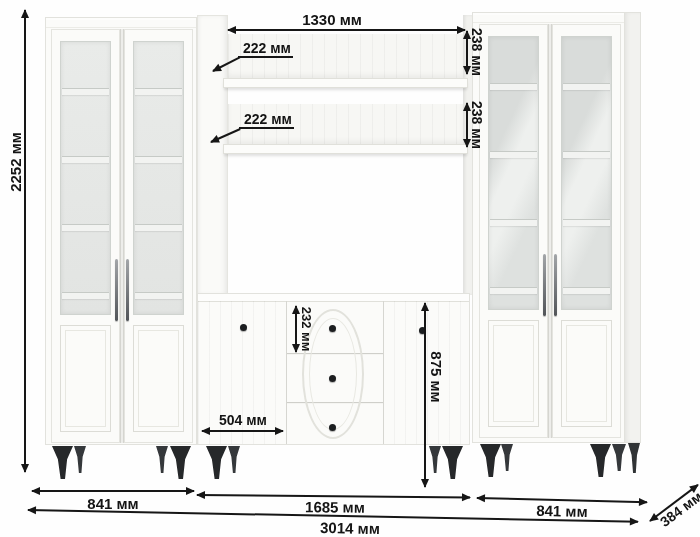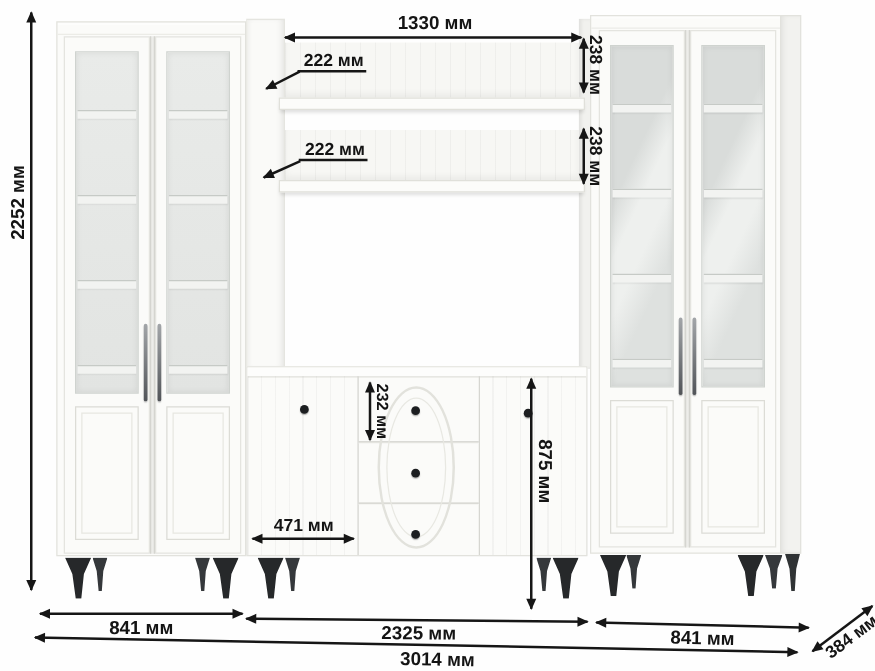--- a/index.html
+++ b/index.html
@@ -109,21 +109,21 @@
   .h > .a-l { left:-1px; top:50%; transform:translateY(-50%); border-width:4px 9px 4px 0; border-right-color:#161616; }
   .h > .a-r { right:-1px; top:50%; transform:translateY(-50%); border-width:4px 0 4px 9px; border-left-color:#161616; }
   .v > .a-u { top:-1px; left:50%; transform:translateX(-50%); border-width:0 4px 9px 4px; border-bottom-color:#161616; }
   .v > .a-d { bottom:-1px; left:50%; transform:translateX(-50%); border-width:9px 4px 0 4px; border-top-color:#161616; }
   .dim-label { position:absolute; font-weight:700; font-size:14px; color:#141414; white-space:nowrap;
                transform:translate(-50%,-50%) rotate(var(--r,0deg)); }
 
   #dim-2252-line { left:24px; top:10px; height:462px; }
   #lbl-2252 { left:15px; top:162px; --r:-90deg; font-size:15px; }
   #dim-1330-line { left:228px; top:29px; width:237px; }
-  #lbl-1330 { left:348px; top:19px; font-size:15px; }
+  #lbl-1330 { left:332px; top:19px; font-size:15px; }
   #dim-222a-underline { left:238px; top:56px; width:55px; }
   #dim-222a-diag { left:213px; top:70px; width:30px; transform:rotate(-27deg); transform-origin:0 50%; }
   #lbl-222a { left:267px; top:48px; }
   #dim-222b-underline { left:239px; top:127px; width:55px; }
   #dim-222b-diag { left:211px; top:141px; width:32px; transform:rotate(-24deg); transform-origin:0 50%; }
   #lbl-222b { left:268px; top:119px; }
   #dim-238a-line { left:466px; top:31px; height:43px; }
   #lbl-238a { left:477px; top:52px; --r:90deg; }
   #dim-238b-line { left:466px; top:103px; height:44px; }
   #lbl-238b { left:477px; top:125px; --r:90deg; }
@@ -275,39 +275,39 @@
   <div class="line v" id="dim-232-line">
       <i class="a a-u"></i>
       <i class="a a-d"></i>
     </div>
   <div class="dim-label" id="lbl-232">232 мм</div>
 
   <div class="line h" id="dim-417-line">
       <i class="a a-l"></i>
       <i class="a a-r"></i>
     </div>
-  <div class="dim-label" id="lbl-417">471 мм</div>
+  <div class="dim-label" id="lbl-417">504 мм</div>
 
   <div class="line v" id="dim-875-line">
       <i class="a a-u"></i>
       <i class="a a-d"></i>
     </div>
   <div class="dim-label" id="lbl-875">875 мм</div>
 
   <div class="line h" id="dim-841l-line">
       <i class="a a-l"></i>
       <i class="a a-r"></i>
     </div>
   <div class="dim-label" id="lbl-841l">841 мм</div>
 
   <div class="line h" id="dim-1332-line">
       <i class="a a-l"></i>
       <i class="a a-r"></i>
     </div>
-  <div class="dim-label" id="lbl-1332">2325 мм</div>
+  <div class="dim-label" id="lbl-1332">1685 мм</div>
 
   <div class="line h" id="dim-841r-line">
       <i class="a a-l"></i>
       <i class="a a-r"></i>
     </div>
   <div class="dim-label" id="lbl-841r">841 мм</div>
 
   <div class="line h" id="dim-3014-line">
       <i class="a a-l"></i>
       <i class="a a-r"></i>

